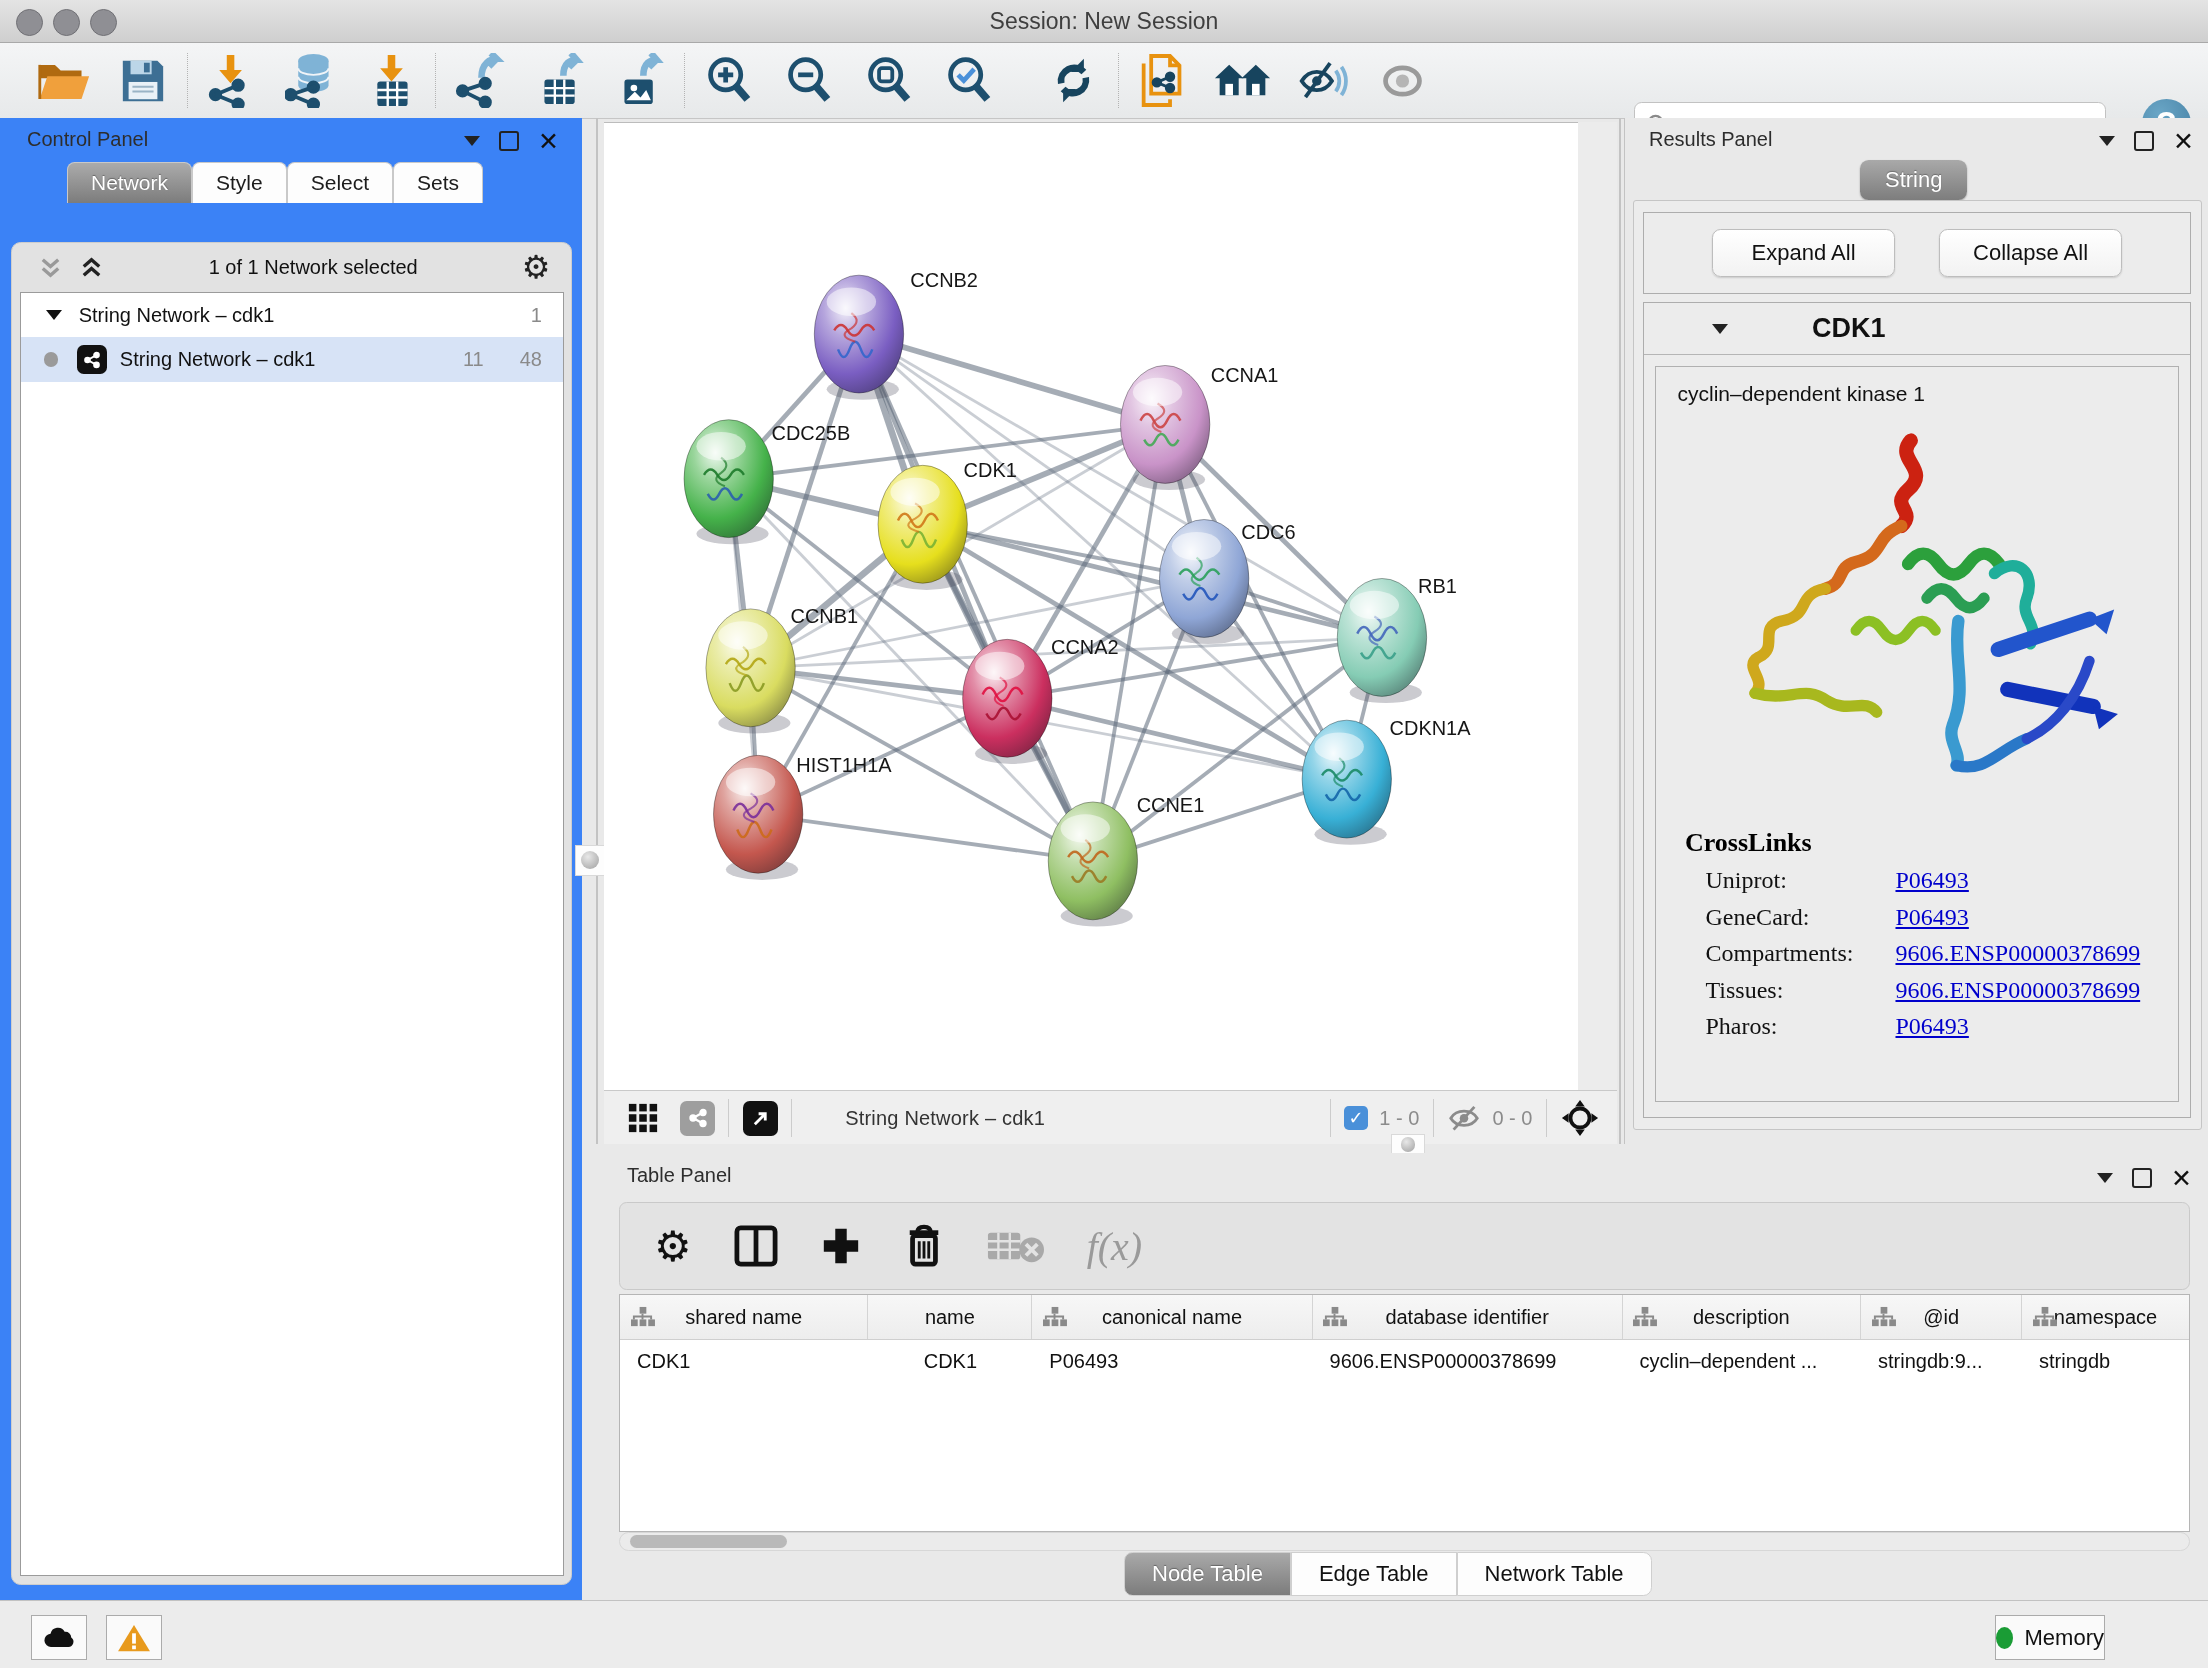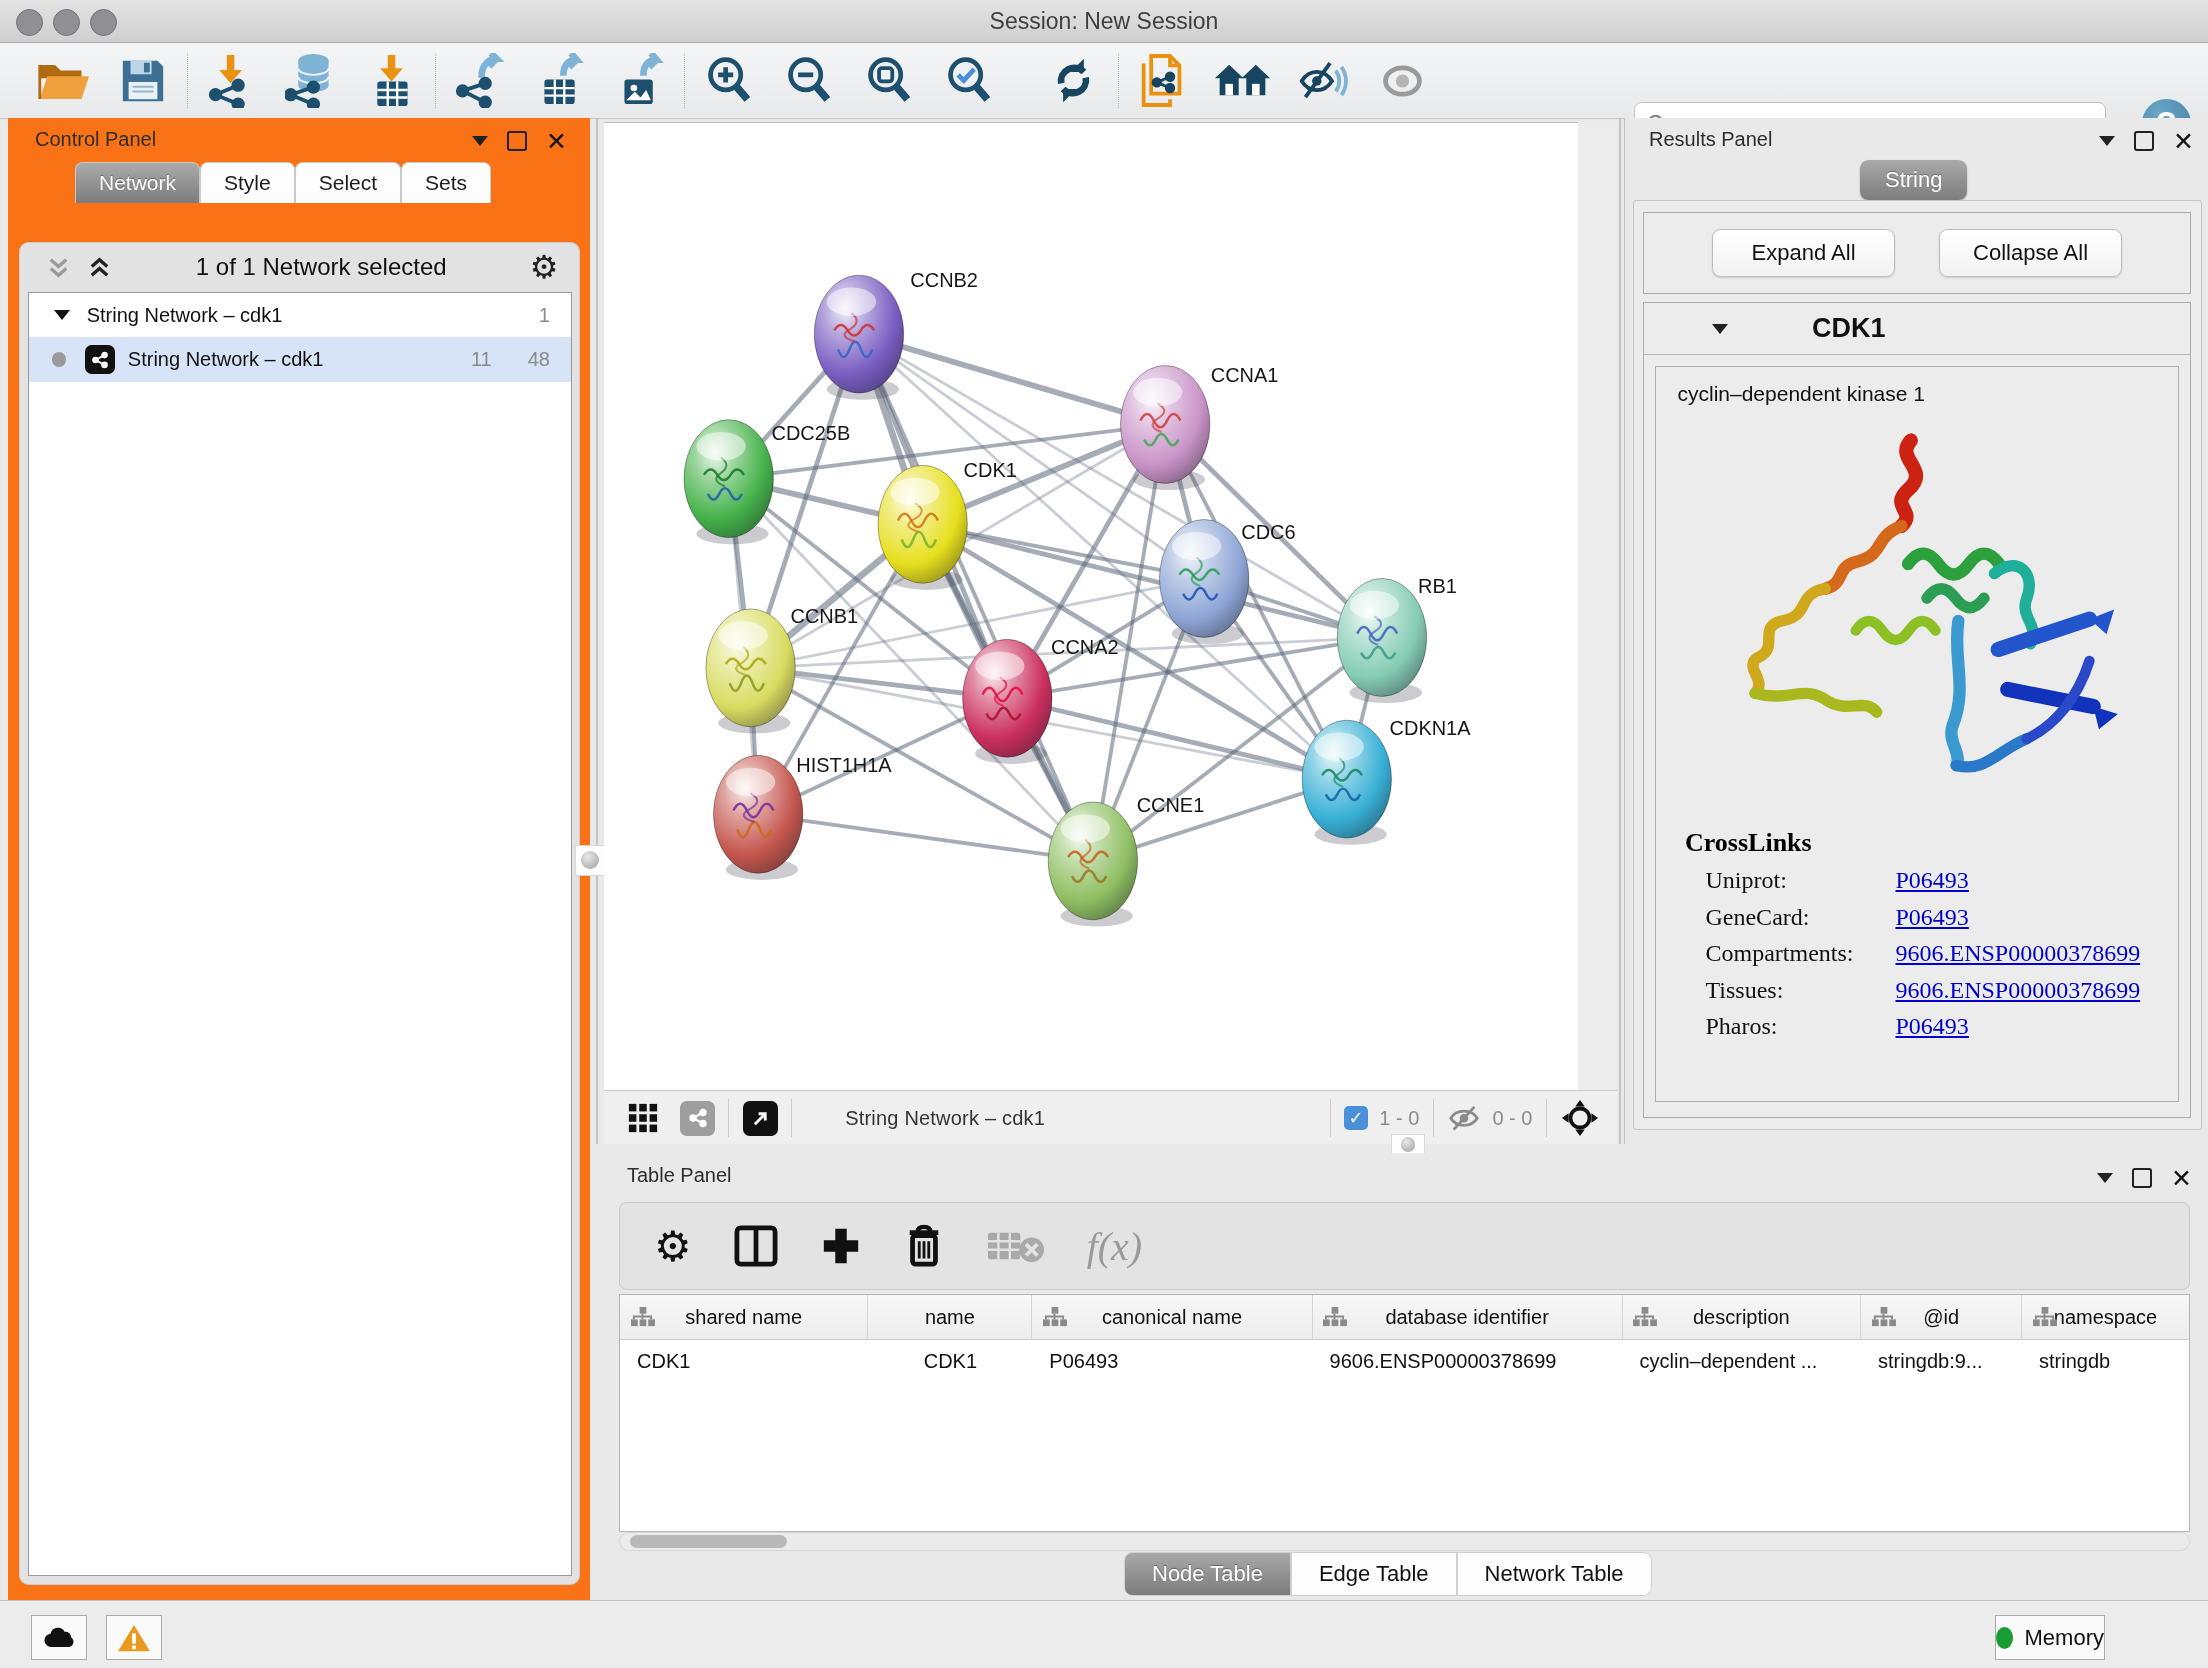--- a/index.html
+++ b/index.html
@@ -24,30 +24,30 @@
   .help{position:absolute;left:2142px;top:56px;width:49px;height:49px;border-radius:50%;
     background:radial-gradient(circle at 35% 30%,#6aa6c6,#447fa3);color:#fff;font-size:34px;font-weight:bold;
     display:flex;align-items:center;justify-content:center;}
   
   .phead{font-size:20px;color:#2d2d2d;}
   .pctl{display:flex;align-items:center;gap:19px;}
   .tri-down{width:0;height:0;border-left:8.6px solid transparent;border-right:8.6px solid transparent;border-top:10.5px solid #222;}
   .boxbtn{width:16px;height:16px;border:2.4px solid #222;border-radius:2.9px;}
   .xbtn{font-size:25px;font-weight:bold;color:#111;line-height:19px;font-family:"DejaVu Sans",sans-serif;}
   
-  .cpanel{position:absolute;left:8px;top:118px;width:582px;height:1482px;background:#f97316;}
+  .cpanel{position:absolute;left:0;top:118px;width:582px;height:1482px;background:#3b82f6;}
   .tabs{position:absolute;display:flex;}
   .tab{height:40px;padding:0 23px;display:flex;align-items:center;justify-content:center;
     font-size:21px;background:#fdfdfd;border:1px solid #c9c9c9;border-bottom:none;
     border-radius:7.6px 7.6px 0 0;color:#1c1c1c;}
   .tab.sel{background:linear-gradient(#ababab,#7c7c7c);color:#fff;text-shadow:0 -1px 1px rgba(0,0,0,.35);}
   .cp-box{position:absolute;left:11.4px;top:124px;width:559px;height:1341px;background:#e2e2e2;
     border:1px solid #cdcdcd;border-radius:9.5px;}
   .cp-tools{position:absolute;left:0;top:0;width:100%;height:48px;display:flex;align-items:center;}
-  .cp-status{flex:1;text-align:center;font-size:24px;color:#111;}
+  .cp-status{flex:1;text-align:center;font-size:20px;color:#111;}
   .cp-list{position:absolute;left:7.6px;top:49px;right:7.6px;bottom:7.6px;background:#fff;border:1px solid #9b9b9b;}
   .row1{display:flex;align-items:center;height:44px;font-size:20px;color:#111;padding:0 11.4px;}
   .row2{display:flex;align-items:center;height:45px;font-size:20px;color:#111;background:#d7e3f6;padding:0 11.4px;}
   .cnt{color:#8a8a8a;}
   .sharebox{width:29.5px;height:29.5px;border-radius:6.7px;background:#111;display:flex;align-items:center;justify-content:center;}
   
   .vsplit{position:absolute;top:118px;width:1.9px;background:#c3c3c3;}
   .knob{position:absolute;width:28.5px;height:28.5px;background:#fdfdfd;border:1px solid #d9d9d9;
     display:flex;align-items:center;justify-content:center;}
   .knob i{width:18px;height:18px;border-radius:50%;background:radial-gradient(circle at 38% 32%,#e8e8e8,#9f9f9f);display:block;}

